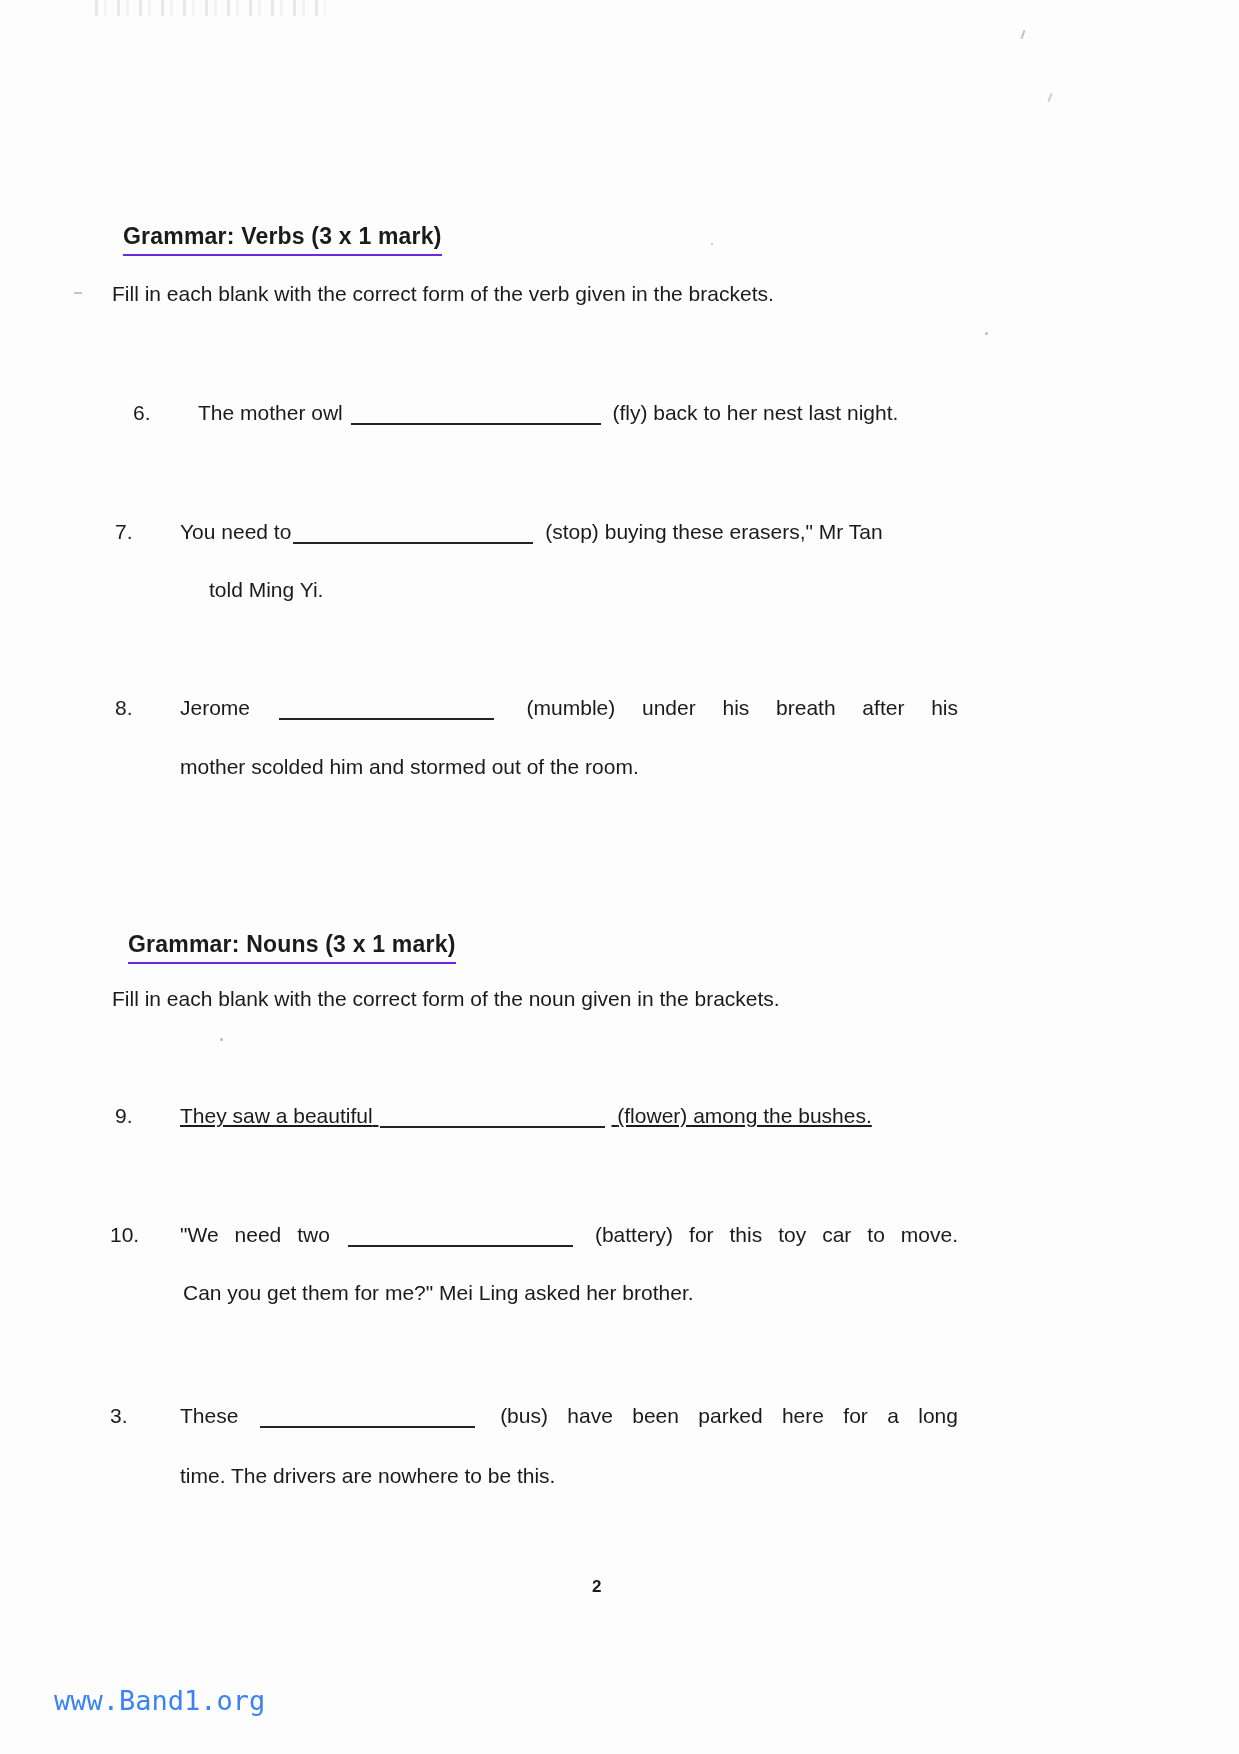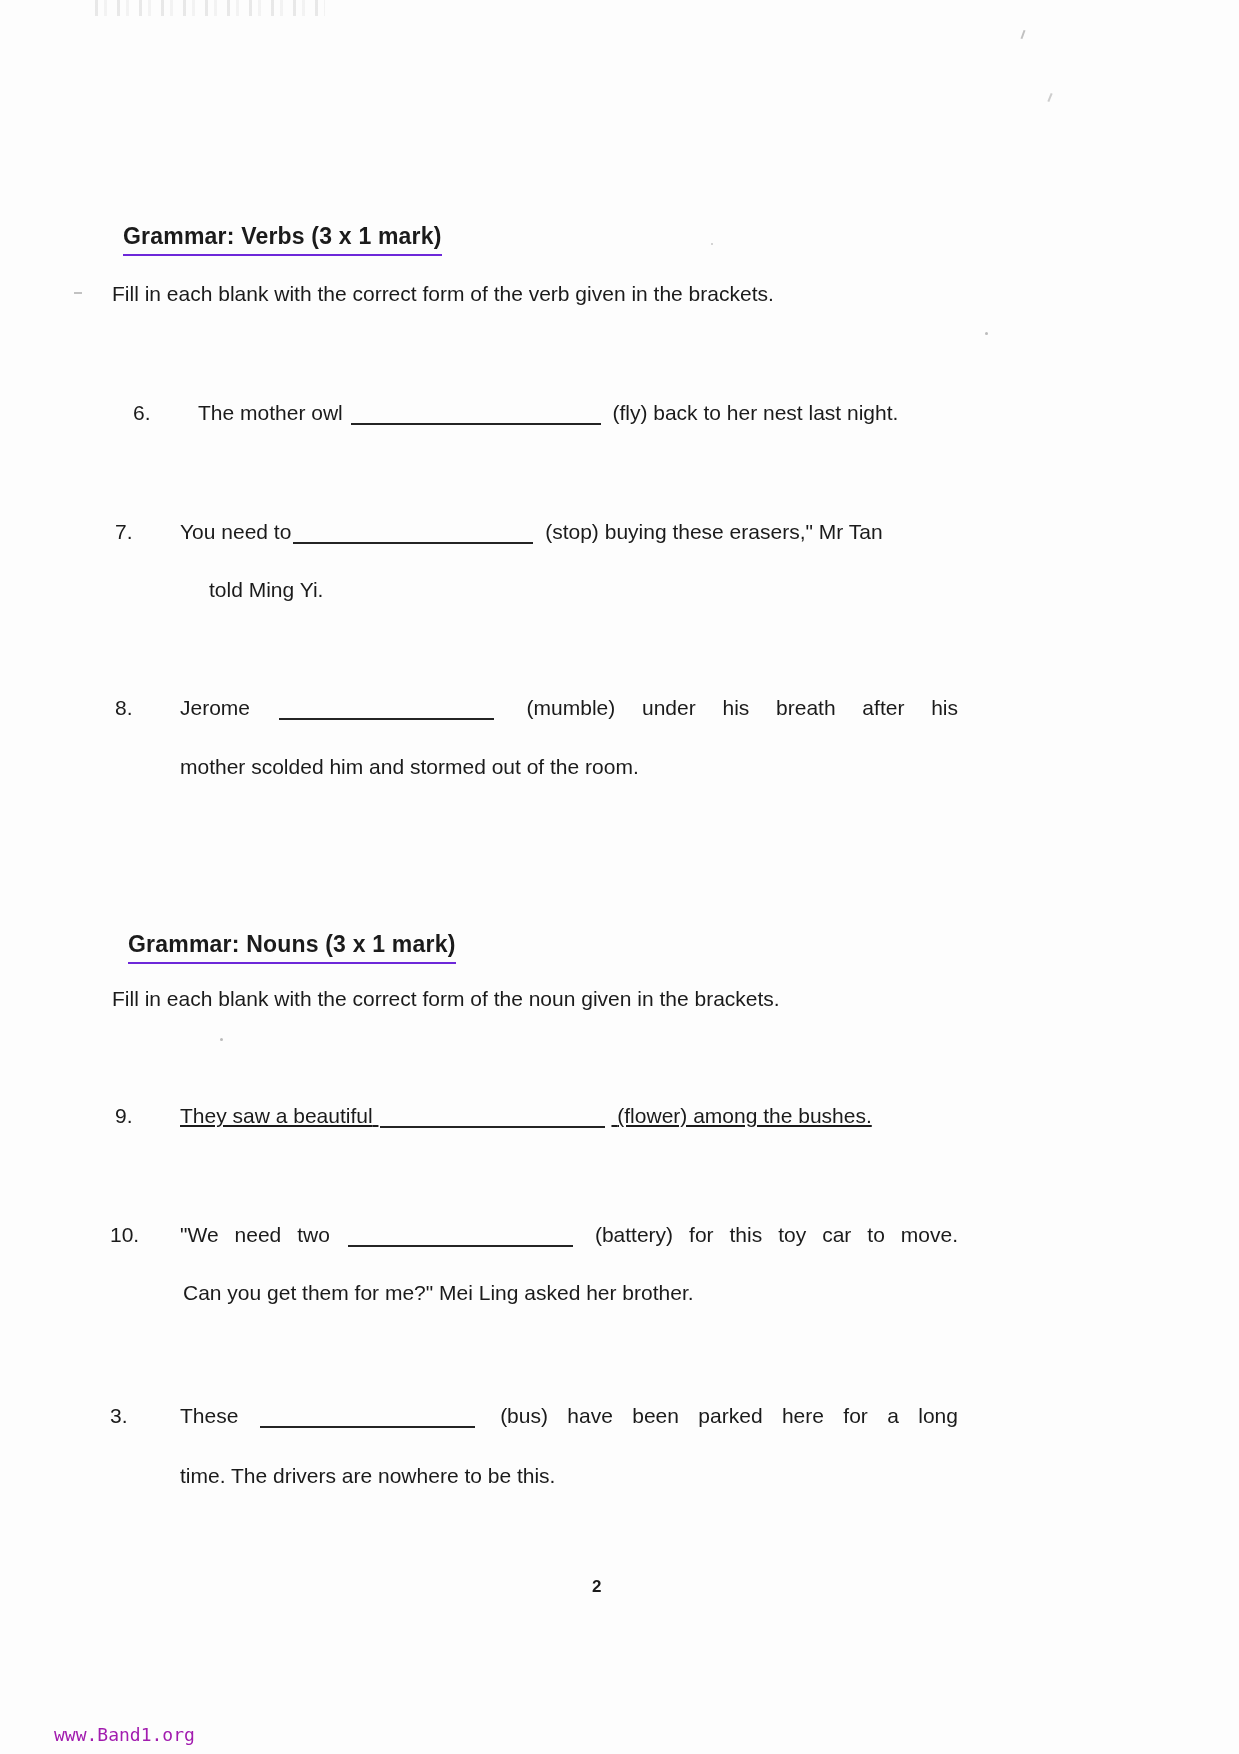--- a/index.html
+++ b/index.html
@@ -50,23 +50,22 @@
     text-align-last: justify;
     vertical-align: top;
   }
   .pagenum {
     font-size: 17px;
     font-weight: bold;
     letter-spacing: 0.5px;
   }
   .watermark {
     font-family: "DejaVu Sans Mono", "Liberation Mono", monospace;
-    font-size: 18px;
-    color: #a21caf;
-    margin-top: 40px;
+    font-size: 27px;
+    color: #3b82f6;
   }
 
   
   .artifact { position: absolute; pointer-events: none; }
   .smudge-top {
     top: 0; left: 95px; width: 230px; height: 16px;
     background: repeating-linear-gradient(90deg,
       rgba(120,120,120,0.28) 0 3px, rgba(255,255,255,0) 3px 9px,
       rgba(150,150,150,0.18) 9px 12px, rgba(255,255,255,0) 12px 22px);
     opacity: 0.55;

